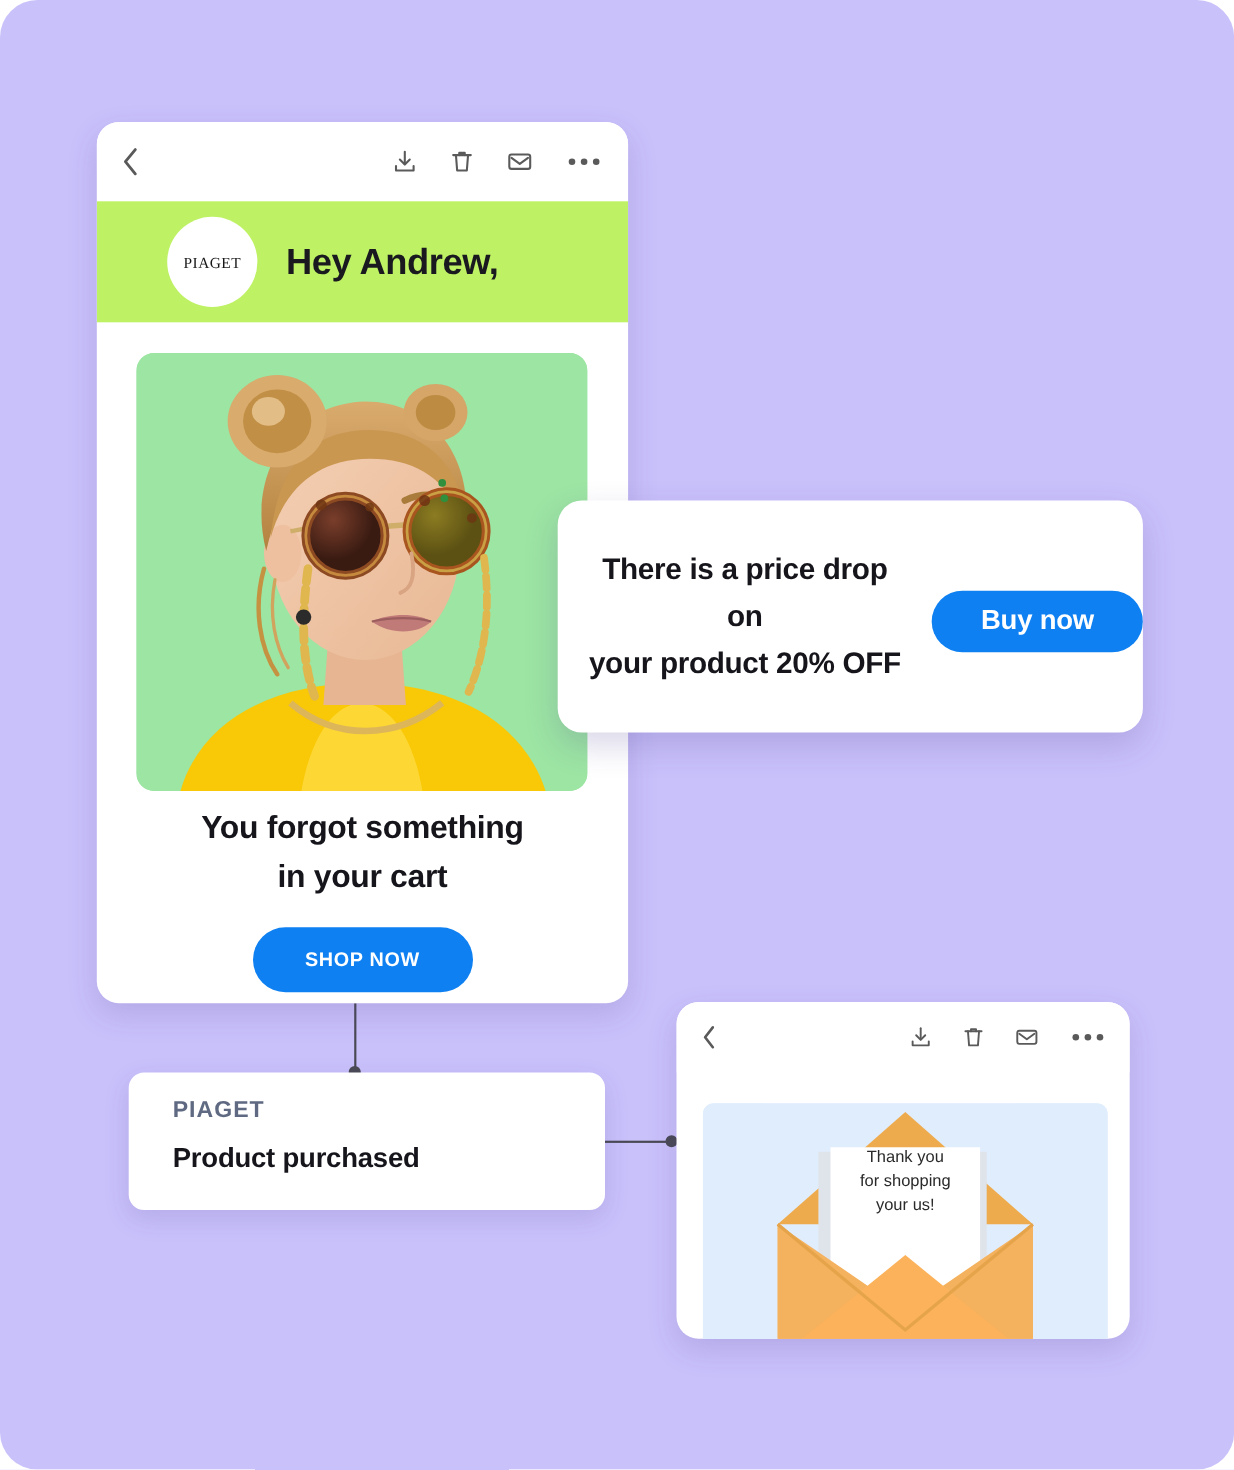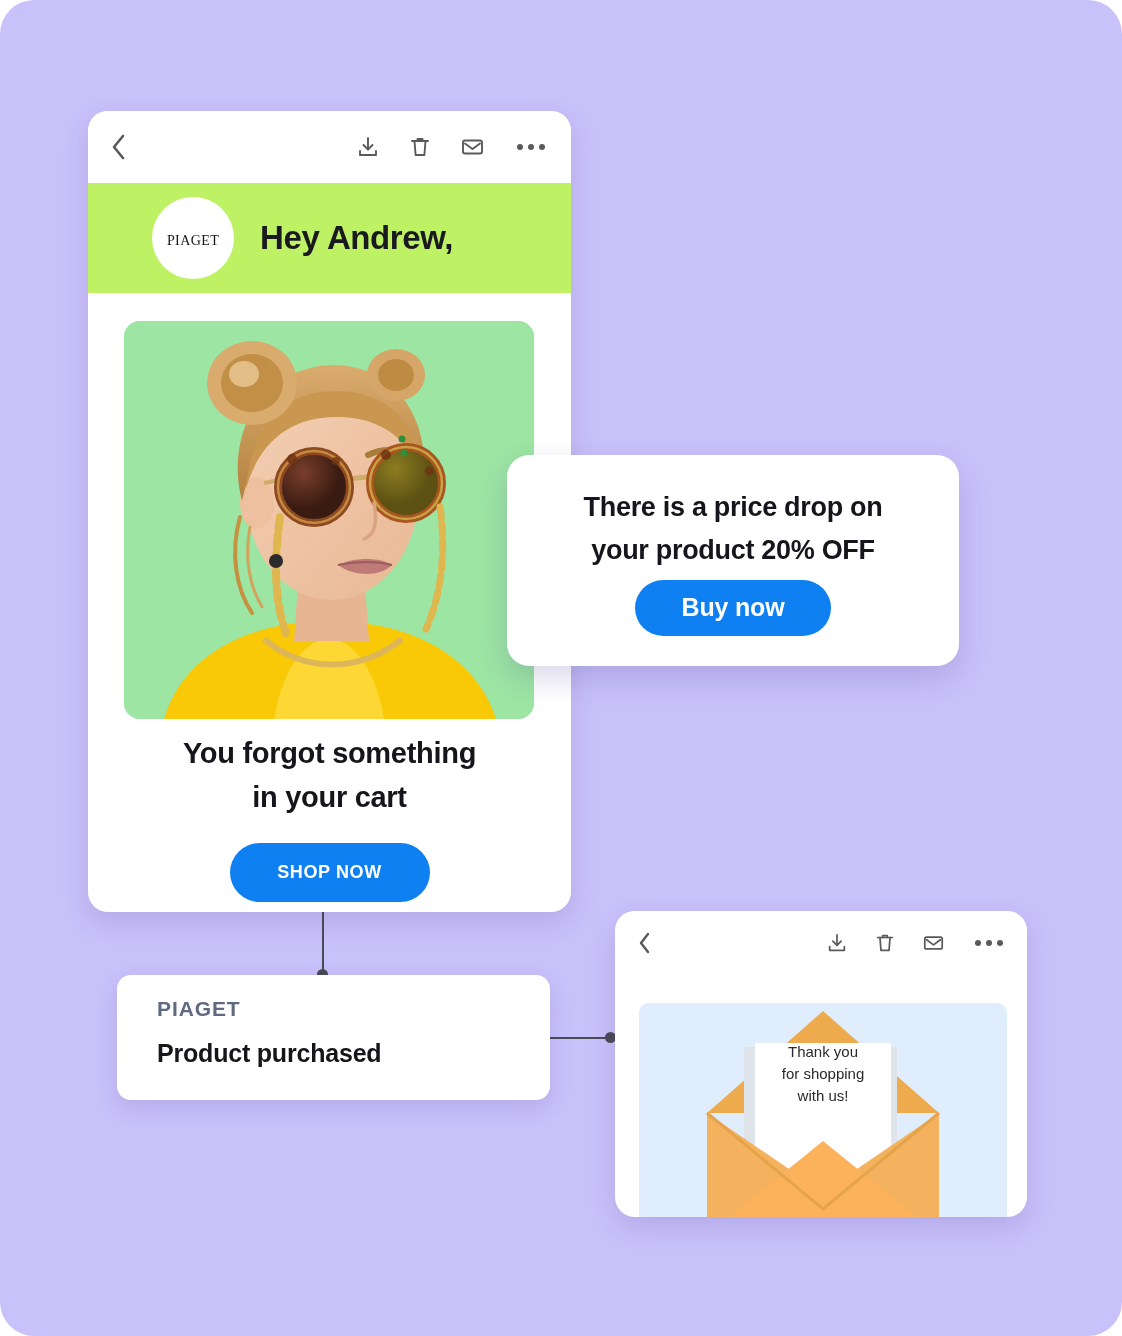--- a/index.html
+++ b/index.html
@@ -121,24 +121,24 @@
     color: #ffffff;
     font-family: "Liberation Sans", sans-serif;
     font-size: 18px;
     font-weight: bold;
     letter-spacing: 0.6px;
     cursor: pointer;
   }
 
   
   #price-drop-card {
-    left: 507px; top: 455px; width: 452px; height: 211px;
+    left: 507px; top: 455px; width: 532px; height: 211px;
     border-radius: 22px;
     box-shadow: 0 12px 30px rgba(70,55,140,0.20);
-    display: flex; flex-direction: column;
+    display: flex; flex-direction: row;
     align-items: center; justify-content: center;
   }
   .pd-text {
     text-align: center;
     font-size: 27px;
     line-height: 43px;
     font-weight: bold;
     color: #15151b;
     letter-spacing: -0.3px;
     padding: 0 24px;
@@ -413,19 +413,19 @@
 
           <path d="M300 110 L300 232 L218 166 Z" fill="#f4b15e"></path>
 
           <path d="M68 232 L184 138 L300 232 Z" fill="#fbb25b"></path>
 
           <path d="M68 110 L184 206 L300 110" stroke="#e6a44a" stroke-width="3" fill="none"></path>
         </svg>
         <div class="note-text">
           <div>Thank you</div>
           <div>for shopping</div>
-          <div>with us!</div>
+          <div>your us!</div>
         </div>
       </div>
     </div>
   </div>
 
 </div>
 
 </body></html>

